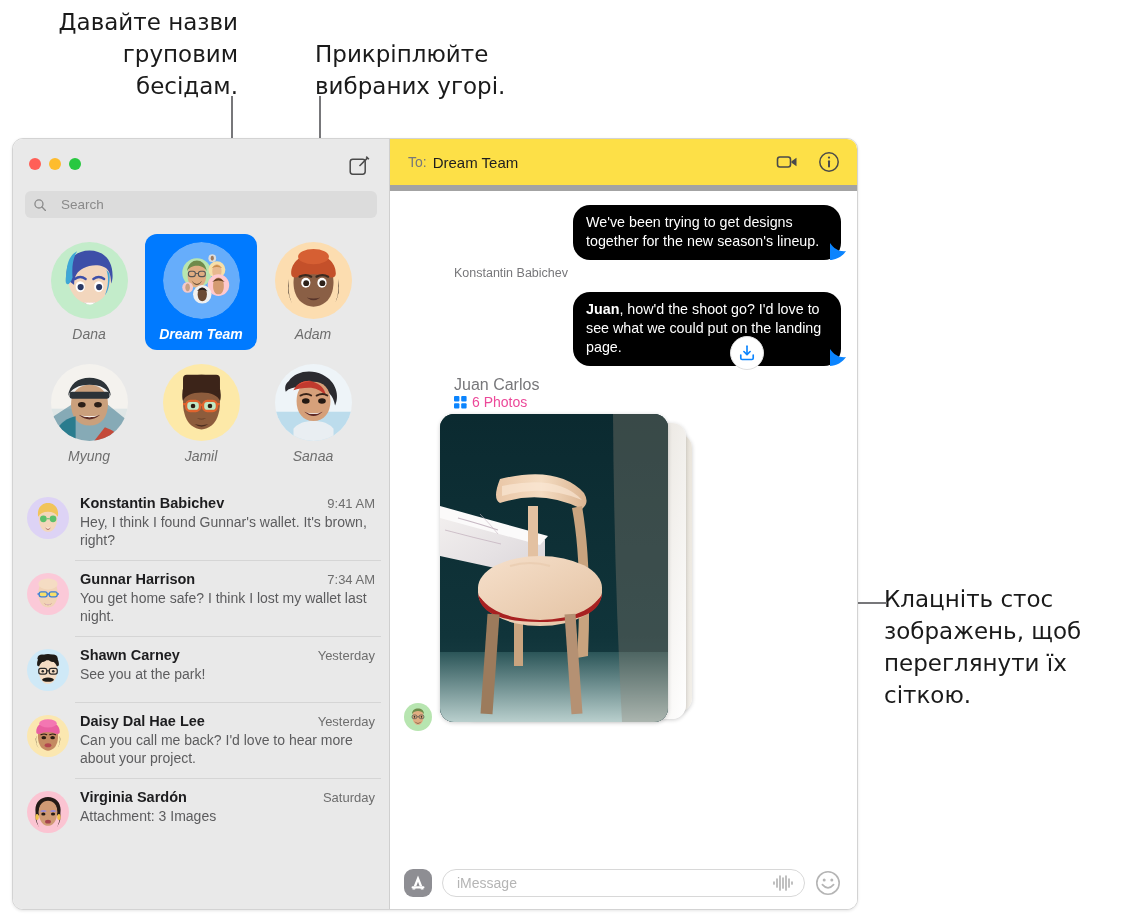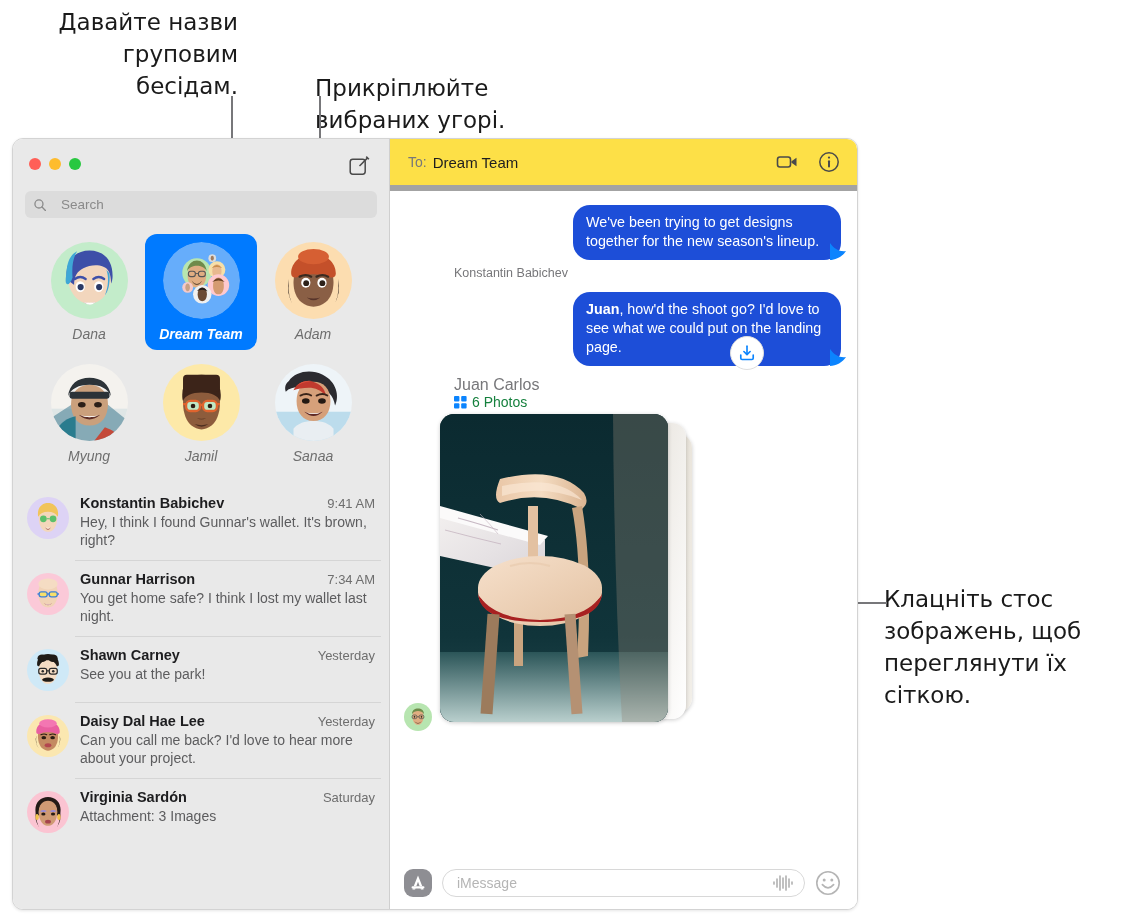--- a/index.html
+++ b/index.html
@@ -14,21 +14,21 @@
   
   .callout {
     position: absolute;
     color: #1a1a1a;
     font-size: 23px;
     line-height: 32px;
     font-family: "DejaVu Sans", sans-serif;
     white-space: pre-line;
   }
   #callout-group-names { left: 8px; top: 6px; width: 230px; text-align: right; }
-  #callout-pin-top     { left: 315px; top: 38px; width: 230px; text-align: left; margin-top: 34px; }
+  #callout-pin-top     { left: 315px; top: 38px; width: 230px; text-align: left; }
   #callout-photo-stack { left: 884px; top: 583px; width: 250px; text-align: left; }
 
   .leader { position: absolute; background: #77777a; }
   #leader-1 { left: 231px; top: 96px; width: 2px; height: 152px; }
   #leader-2 { left: 319px; top: 96px; width: 2px; height: 160px; }
   #leader-3 { left: 851px; top: 602px; width: 36px; height: 2px; }
 
   
   #window {
     position: absolute; left: 12px; top: 138px;
@@ -133,40 +133,40 @@
 
   #thread { flex: 1 1 auto; position: relative; padding: 14px 16px 0 14px; overflow: hidden; }
 
   .msg-row { display: flex; margin-bottom: 4px; }
   .msg-row.out { justify-content: flex-end; }
   .bubble {
     position: relative; max-width: 268px;
     padding: 8px 13px 9px 13px; border-radius: 17px;
     font-size: 14.3px; line-height: 19px;
   }
-  .bubble.blue { background: #1d4ed8; color: #fff; }
+  .bubble.blue { background: #000000; color: #fff; }
   .bubble.blue b { font-weight: bold; }
   .bubble.gray { background: #e6e6e6; color: #1d1d1f; }
   .tail-out {
     position: absolute; right: -5px; bottom: 0; width: 16px; height: 17px;
   }
   .tail-in {
     position: absolute; left: -5px; bottom: 0; width: 16px; height: 17px;
   }
 
   .in-group { display: flex; align-items: flex-end; gap: 7px; margin-bottom: 4px; }
   .in-av { width: 28px; height: 28px; border-radius: 50%; overflow: hidden;
            flex: 0 0 28px; position: relative; margin-bottom: 1px; }
   .sender-name { font-size: 12.5px; color: #77777a; margin: 6px 0 2px 50px; }
 
   
   .attach-label { margin-left: 50px; }
   .attach-sender { font-size: 16px; color: #77777a; }
   .attach-count {
-    font-size: 14px; color: #15803d; display: flex; align-items: center; gap: 5px;
+    font-size: 14px; color: #ec4899; display: flex; align-items: center; gap: 5px;
     cursor: pointer; margin-top: 0px;
   }
   .grid-ico { width: 13px; height: 13px; flex: 0 0 13px; }
 
   .stack-row { display: flex; align-items: flex-end; gap: 8px; margin-top: 4px; }
   .photo-stack { position: relative; width: 258px; height: 318px; flex: 0 0 258px; }
   .photo-stack .card {
     position: absolute; border-radius: 14px; overflow: hidden;
     box-shadow: 0 1px 4px rgba(0,0,0,.20);
   }

